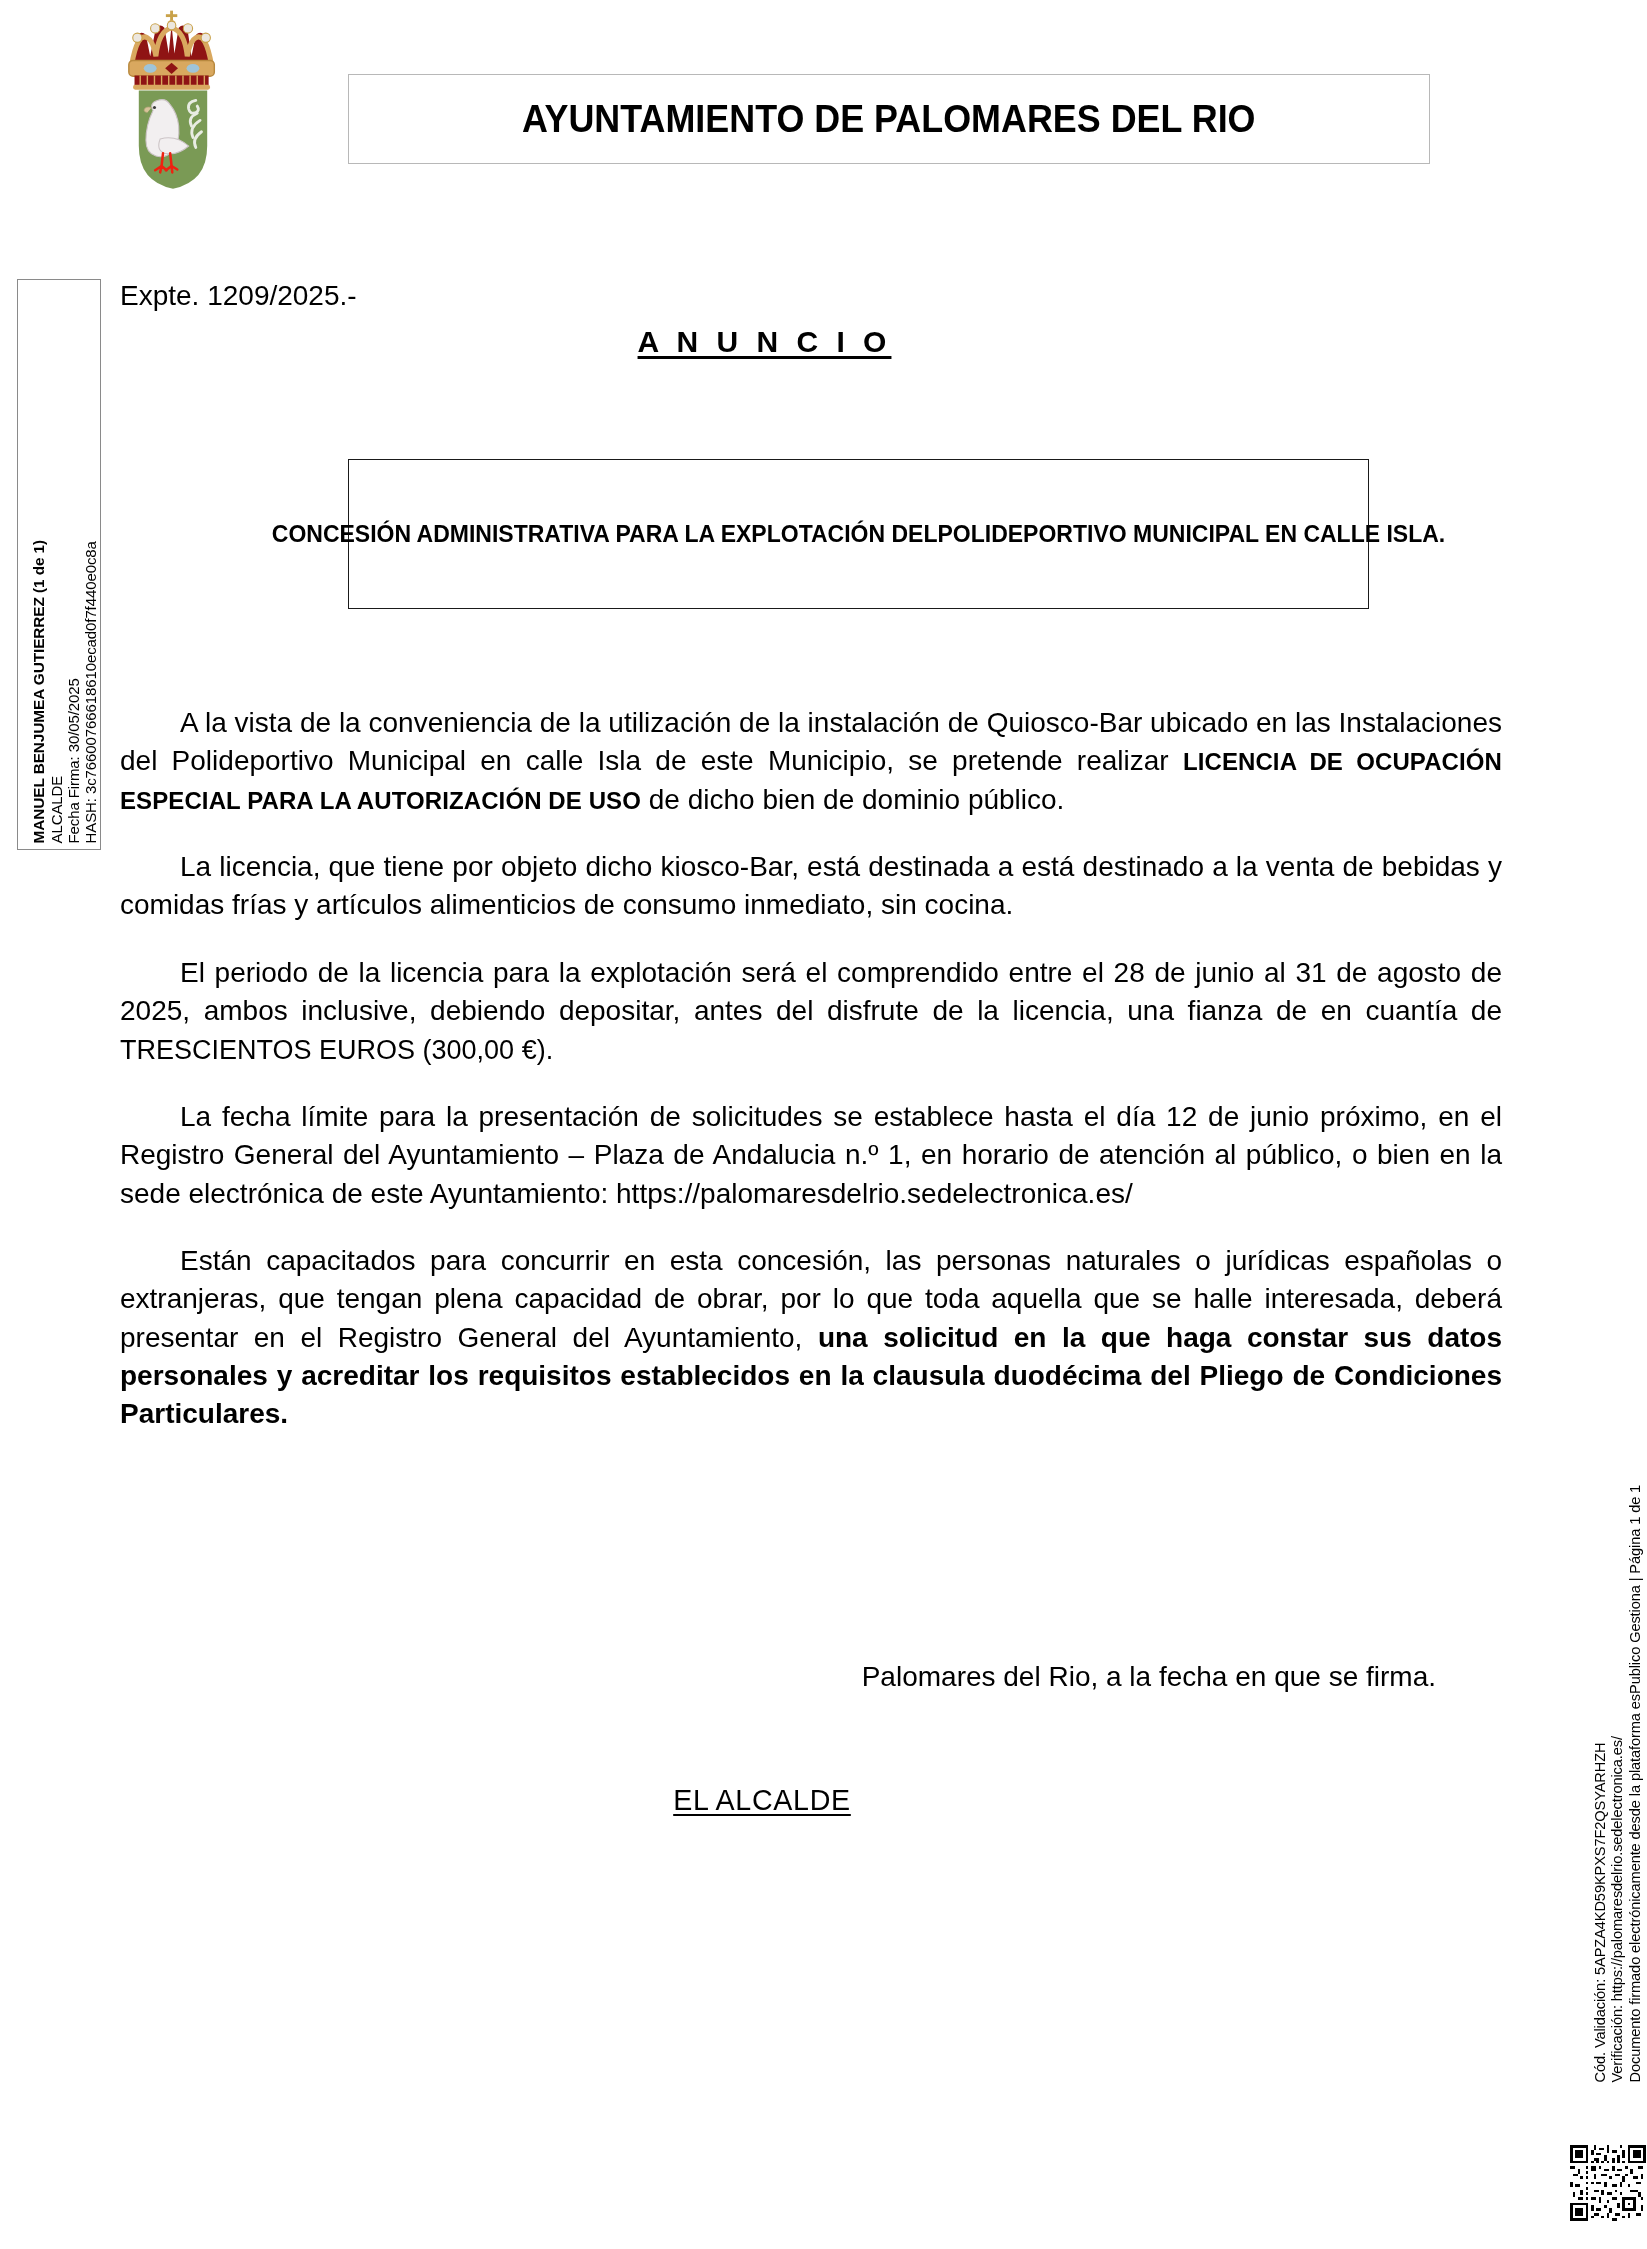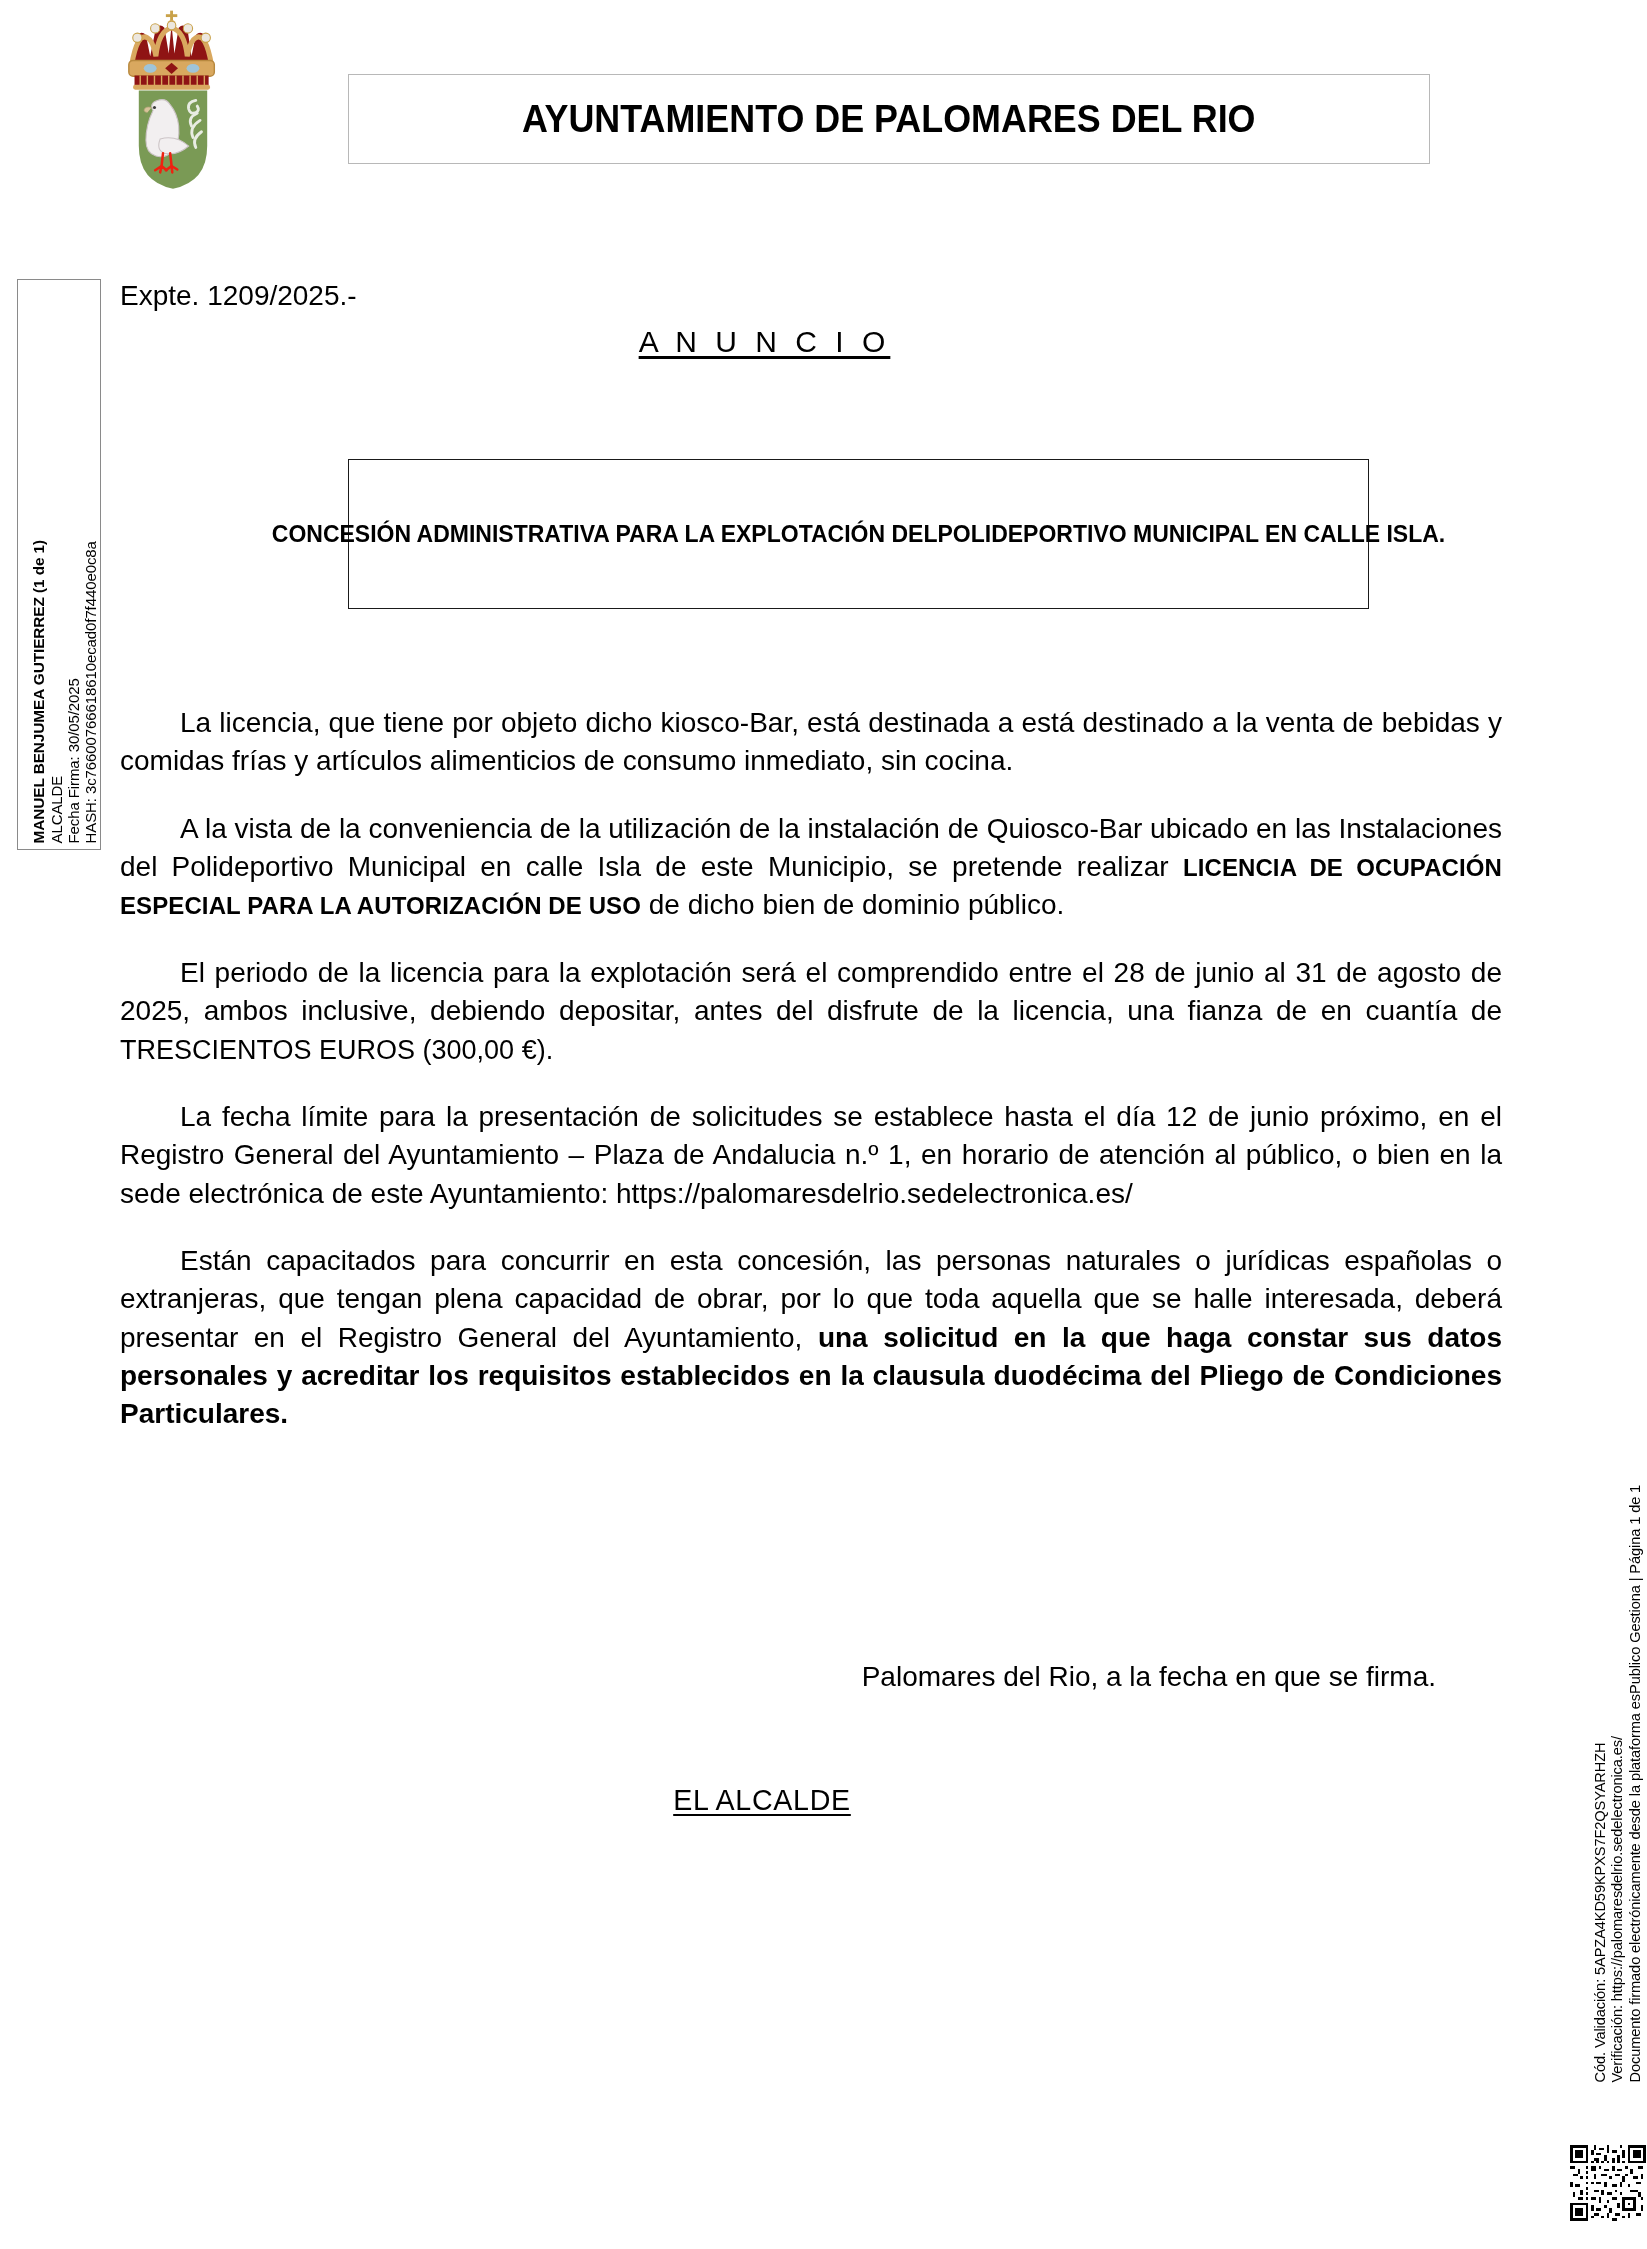--- a/index.html
+++ b/index.html
@@ -92,21 +92,21 @@
   }
   #anuncio {
     position: absolute;
     left: 0;
     top: 325px;
     width: 1529px;
     text-align: center;
   }
   #anuncio-text {
     font-size: 30px;
-    font-weight: normal;
+    font-weight: bold;
     letter-spacing: 5px;
     text-decoration: underline;
     text-underline-offset: 3.6px;
   }
 
   
   #subject-box {
     position: absolute;
     left: 348px;
     top: 459px;
@@ -292,23 +292,23 @@
     <span id="anuncio-text">A N U N C I O</span>
   </div>
 
   <div id="subject-box">
     <div class="subject-line">CONCESIÓN ADMINISTRATIVA PARA LA EXPLOTACIÓN DEL</div>
     <div class="subject-line">POLIDEPORTIVO MUNICIPAL EN CALLE ISLA.</div>
   </div>
 
   <div id="body">
 
+    <p class="para"><span>A la vista de la conveniencia de la utilización de la instalación de Quiosco-Bar ubicado en las Instalaciones del Polideportivo Municipal en calle Isla de este Municipio, se pretende realizar </span><span class="bold-caps">LICENCIA DE OCUPACIÓN ESPECIAL PARA LA AUTORIZACIÓN DE USO</span><span> de dicho bien de dominio público.</span></p>
+
     <p class="para">La licencia, que tiene por objeto dicho kiosco-Bar, está destinada a  está destinado a la venta de bebidas y comidas frías  y artículos alimenticios de consumo inmediato, sin cocina.</p>
-
-    <p class="para"><span>A la vista de la conveniencia de la utilización de la instalación de Quiosco-Bar ubicado en las Instalaciones del Polideportivo Municipal en calle Isla de este Municipio, se pretende realizar </span><span class="bold-caps">LICENCIA DE OCUPACIÓN ESPECIAL PARA LA AUTORIZACIÓN DE USO</span><span> de dicho bien de dominio público.</span></p>
 
     <p class="para"><span>El periodo de la licencia para la explotación será el comprendido entre el    28 de junio al 31 de agosto de 2025, ambos inclusive, debiendo depositar, antes del disfrute de la licencia, una fianza de  en cuantía de </span><span class="caps-euros">TRESCIENTOS EUROS (300,00 €).</span></p>
 
     <p class="para">La fecha límite para la presentación de solicitudes se establece hasta el día 12 de junio próximo, en el Registro General del Ayuntamiento – Plaza de Andalucia n.º 1, en horario de atención al público,  o bien en la sede electrónica de este Ayuntamiento: https://palomaresdelrio.sedelectronica.es/</p>
 
     <p class="para"><span>Están capacitados para concurrir en esta concesión, las personas naturales o jurídicas españolas o extranjeras, que tengan plena capacidad de obrar, por lo que toda aquella que se halle interesada, deberá presentar en el Registro General del Ayuntamiento, </span><b>una solicitud en la que haga constar sus datos personales y acreditar los requisitos establecidos en la clausula duodécima del Pliego de Condiciones Particulares.</b></p>
 
   </div>
 
   <div id="closing-place">Palomares del Rio, a  la fecha en que se firma.</div>

